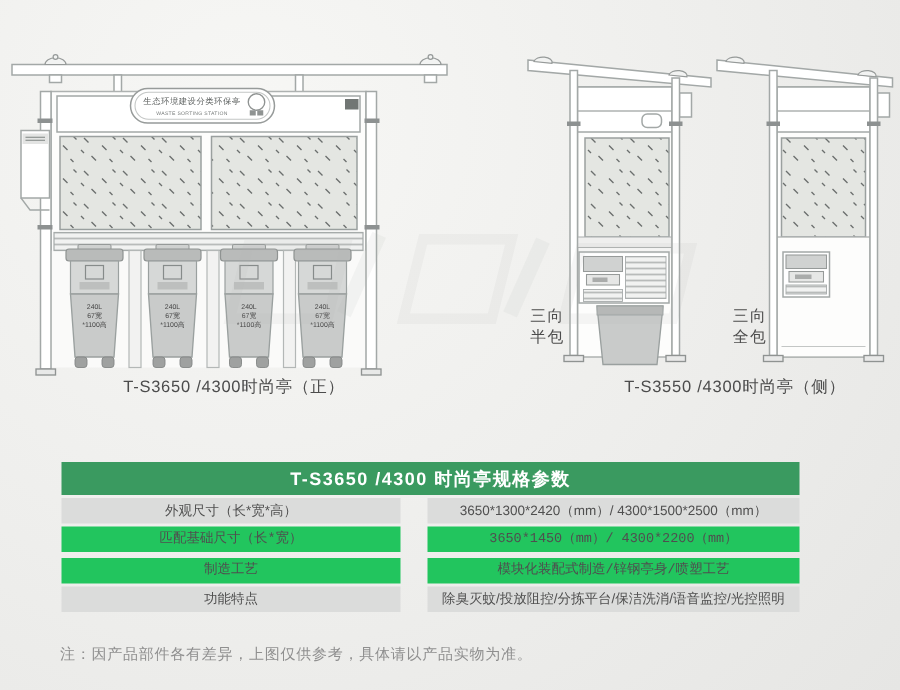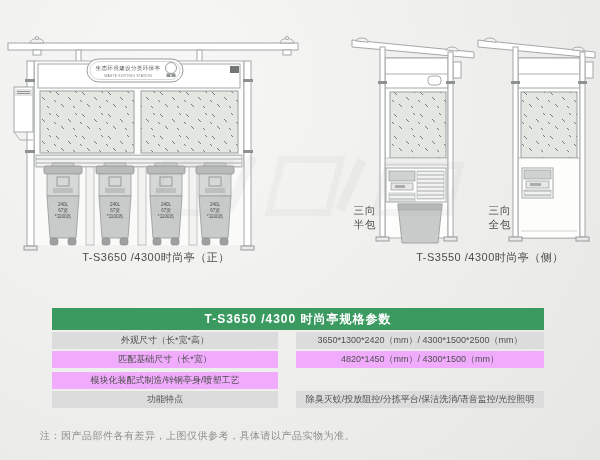--- a/index.html
+++ b/index.html
@@ -33,27 +33,27 @@
   .sign-en{font-size:3.4px;text-anchor:middle;fill:#7a7e7d;letter-spacing:0.2px;}
   .divider{fill:#f2f2f1;stroke:#b3b7b6;stroke-width:0.8;}
 
   
   .watermark{position:absolute;left:150px;top:148px;width:330px;height:80px;
     opacity:0.55;pointer-events:none;}
   .wm-bar{position:absolute;border:7px solid rgba(176,178,176,0.22);transform:skewX(-14deg);}
   .wm-stroke{position:absolute;background:rgba(176,178,176,0.20);transform:rotate(24deg);}
 
   
-  .spec{position:absolute;left:52px;top:308px;width:492px;}
+  .spec{position:absolute;left:41px;top:308px;width:492px;}
   .spec-header{height:22px;line-height:22px;text-align:center;color:#ffffff;
     font-size:12px;font-weight:bold;letter-spacing:1px;background:#3a9a60;}
   .spec-row{display:grid;grid-template-columns:226px 1fr;column-gap:18px;margin-top:2px;}
   .spec-row .cell{height:17px;line-height:17px;text-align:center;font-size:9px;
     color:#4f4f4f;background:#dbdcdb;white-space:nowrap;overflow:hidden;}
-  .spec-row.alt .cell{background:#f0abfc;}
+  .spec-row.alt .cell{background:#22c55e;font-family:Liberation Mono, monospace;}
   .footnote{position:absolute;left:40px;top:429px;font-size:10px;color:#8f8f8f;letter-spacing:0.5px;}
 </style>
 </head>
 <body>
 
 <div class="stage">
 
   
   <svg width="600" height="300" viewBox="0 0 600 300">
     <defs>
@@ -262,25 +262,26 @@
   
   <div class="spec">
     <div class="spec-header" style="background: rgb(58, 154, 96);">T-S3650 /4300 时尚亭规格参数</div>
     <div>
         <div class="spec-row">
           <div class="cell">外观尺寸（长*宽*高）</div>
           <div class="cell">3650*1300*2420（mm）/ 4300*1500*2500（mm）</div>
         </div>
         <div class="spec-row alt">
           <div class="cell">匹配基础尺寸（长*宽）</div>
-          <div class="cell">4820*1450（mm）/ 4300*1500（mm）</div>
+          <div class="cell">3650*1450（mm）/ 4300*2200（mm）</div>
         </div>
         <div class="spec-row">
         </div>
         <div class="spec-row alt">
+          <div class="cell">制造工艺</div>
           <div class="cell">模块化装配式制造/锌钢亭身/喷塑工艺</div>
         </div>
         <div class="spec-row">
           <div class="cell">功能特点</div>
           <div class="cell">除臭灭蚊/投放阻控/分拣平台/保洁洗消/语音监控/光控照明</div>
         </div>
       </div>
   </div>
 
   <div class="footnote">注：因产品部件各有差异，上图仅供参考，具体请以产品实物为准。</div>

